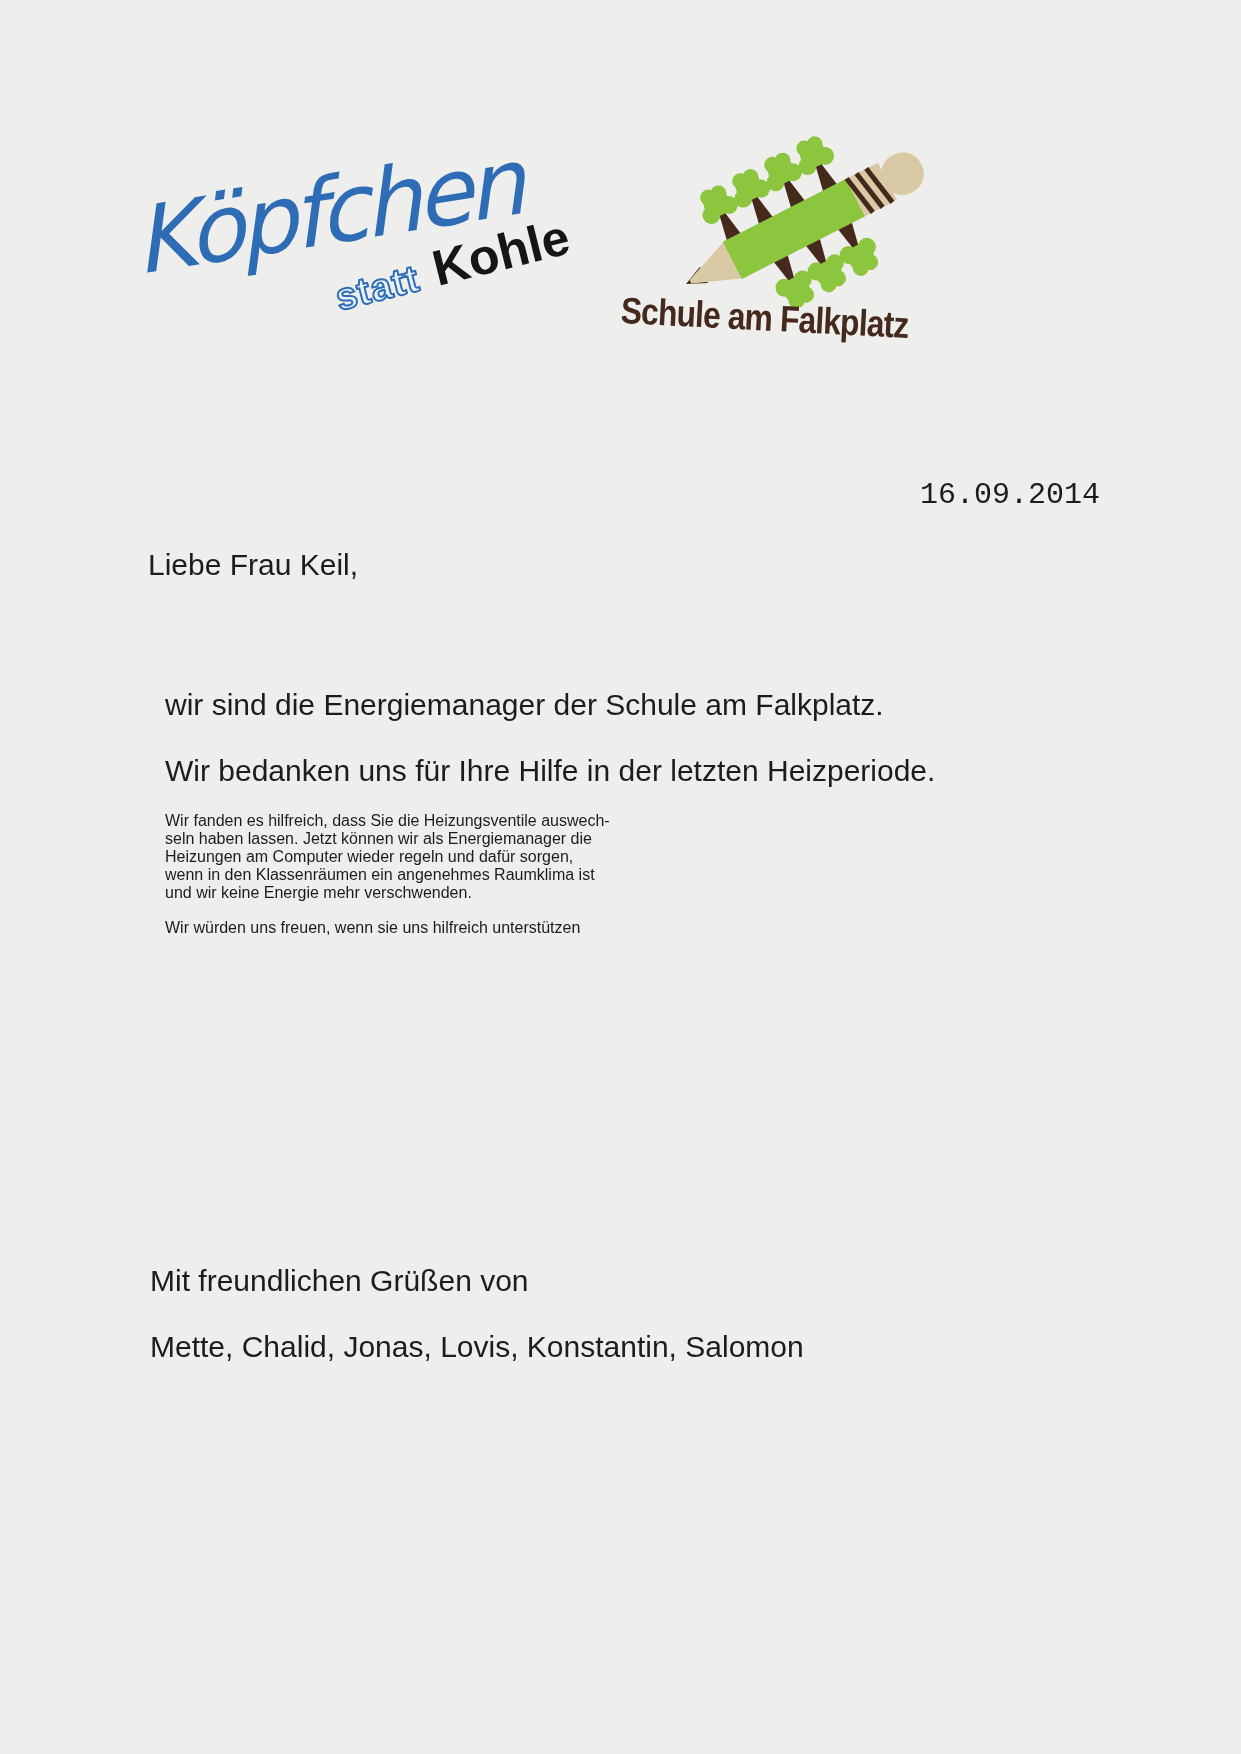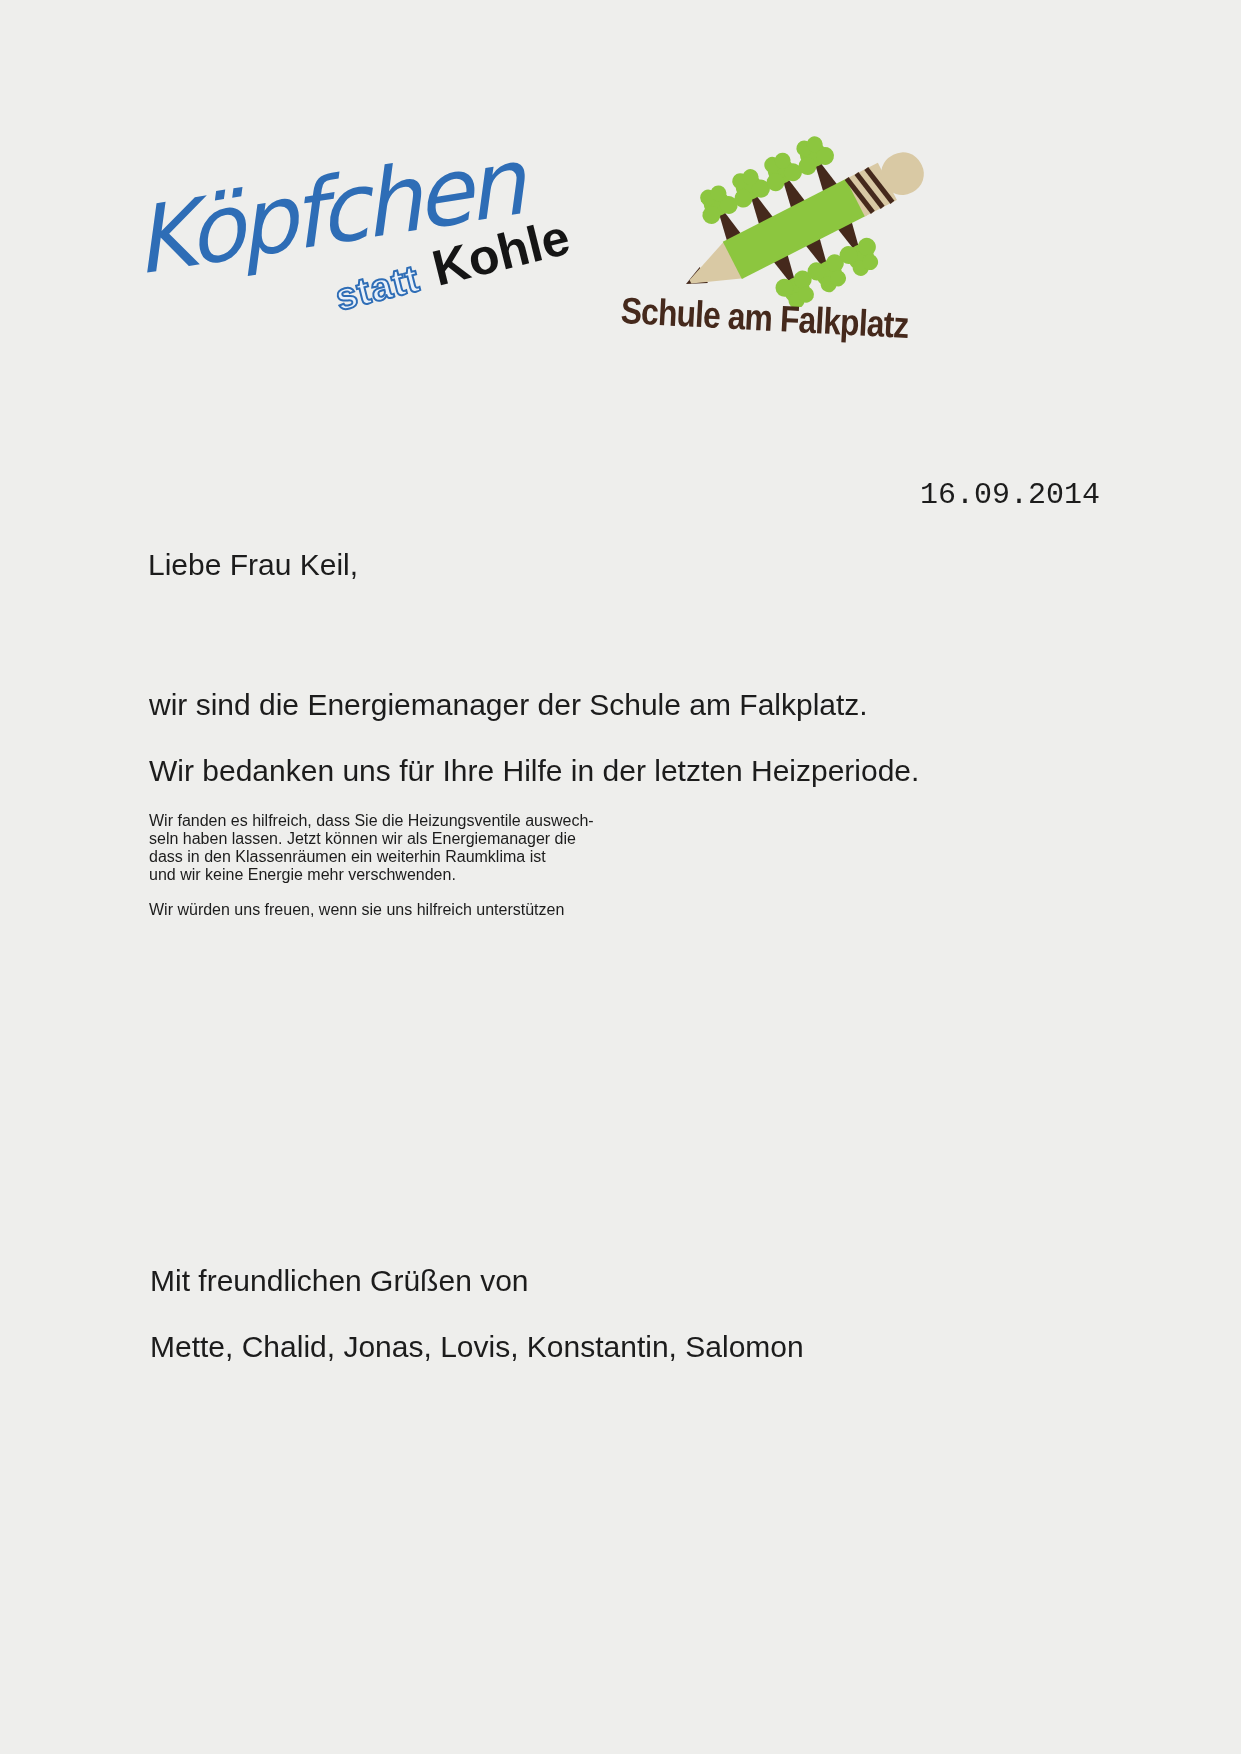--- a/index.html
+++ b/index.html
@@ -91,21 +91,21 @@
   .salutation {
     position: absolute;
     top: 548px;
     left: 148px;
     font-size: 30px;
     text-align: center;
   }
   .letter-body {
     position: absolute;
     top: 680px;
-    left: 149px;
+    left: 165px;
     width: 970px;
   }
   .letter-body p, .letter-close p {
     font-size: 30px;
     line-height: 49px;
     margin: 0 0 17px 0;
   }
   .letter-close {
     position: absolute;
     top: 1256px;
@@ -205,21 +205,22 @@
     <p>
       <span>wir sind die Energiemanager der Schule am Falkplatz.</span>
     </p>
     <p>
       <span>Wir bedanken uns für Ihre Hilfe in der letzten Heizperiode.</span>
     </p>
     <p>
       </p>
       <div>Wir fanden es hilfreich, dass Sie die Heizungsventile auswech-</div>
       <div>seln haben lassen. Jetzt können wir als Energiemanager die</div>
-      <div>dass in den Klassenräumen ein weiterhin Raumklima ist</div>
+      <div>Heizungen am Computer wieder regeln und dafür sorgen,</div>
+      <div>wenn in den Klassenräumen ein angenehmes Raumklima ist</div>
       <div>und wir keine Energie mehr verschwenden.</div>
     <p></p>
     <p>
       </p>
       <div>Wir würden uns freuen, wenn sie uns hilfreich unterstützen</div>
     <p></p>
   </div>
 
   <div class="letter-close">
     <p>Mit freundlichen Grüßen von</p>

